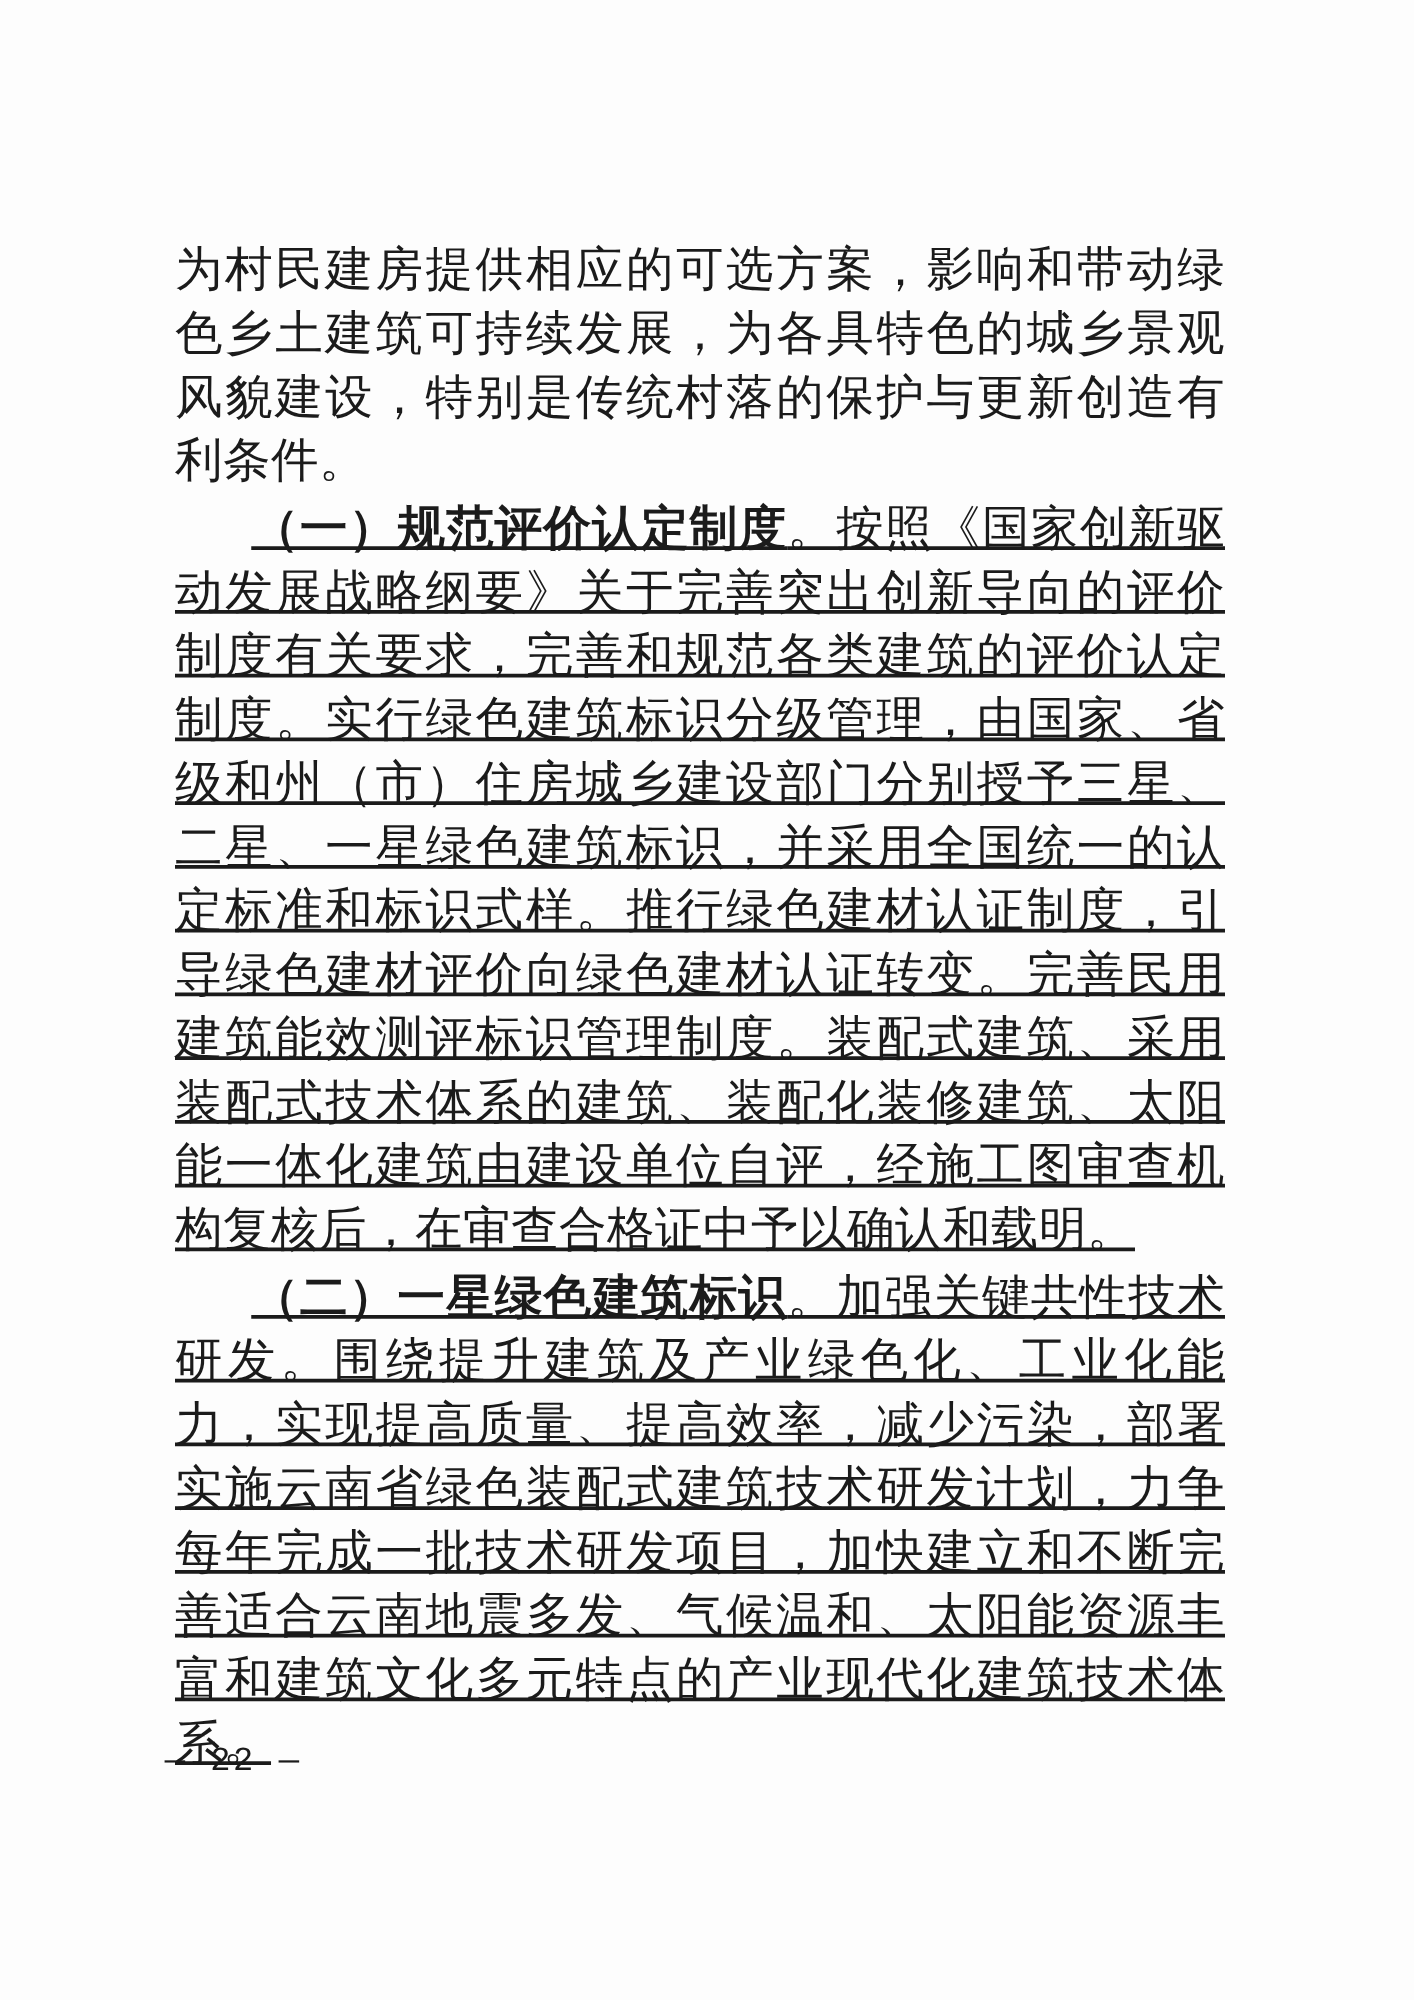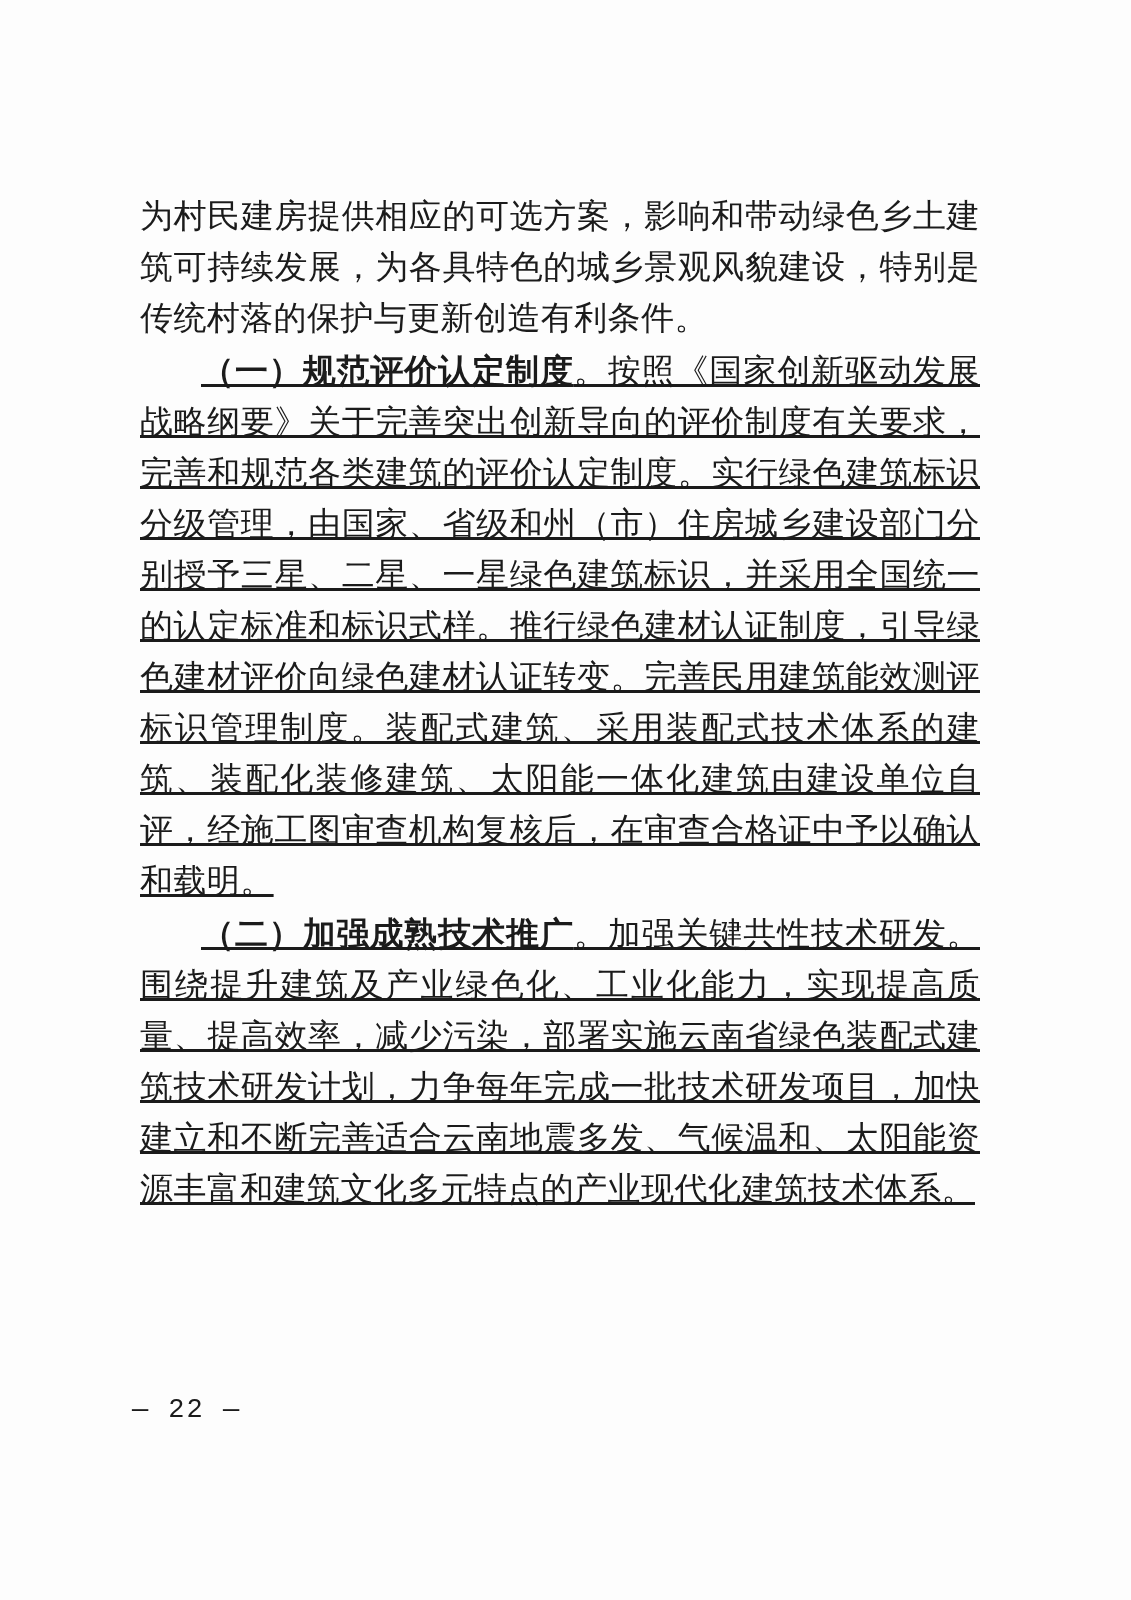--- a/index.html
+++ b/index.html
@@ -23,21 +23,21 @@
     height: 1600px;
     background: #fdfdfd;
   }
   .content {
     position: absolute;
     left: 140px;
     top: 190px;
     width: 840px;
   }
   .para {
-    font-size: 33px;
+    font-size: 38px;
     line-height: 51px;
     letter-spacing: 0.4px;
     text-align: justify;
     text-justify: inter-character;
     margin: 0 0 2px 0;
     color: #1b1b1b;
     font-family: "DejaVu Serif", "Liberation Serif", serif;
   }
   .para.indent {
     text-indent: 61px;
@@ -76,21 +76,21 @@
 <body>
 
 <div class="page">
   <div class="content">
 
     <p class="para">为村民建房提供相应的可选方案，影响和带动绿色乡土建筑可持续发展，为各具特色的城乡景观风貌建设，特别是传统村落的保护与更新创造有利条件。</p>
 
 
     <p class="para indent"><span class="bold-lead">（一）规范评价认定制度</span>。按照《国家创新驱动发展战略纲要》关于完善突出创新导向的评价制度有关要求，完善和规范各类建筑的评价认定制度。实行绿色建筑标识分级管理，由国家、省级和州（市）住房城乡建设部门分别授予三星、二星、一星绿色建筑标识，并采用全国统一的认定标准和标识式样。推行绿色建材认证制度，引导绿色建材评价向绿色建材认证转变。完善民用建筑能效测评标识管理制度。装配式建筑、采用装配式技术体系的建筑、装配化装修建筑、太阳能一体化建筑由建设单位自评，经施工图审查机构复核后，在审查合格证中予以确认和载明。</p>
 
-    <p class="para indent"><span class="bold-lead">（二）加强成熟技术推广</span>。加强关键共性技术研发。围绕提升建筑及产业绿色化、工业化能力，实现提高质量、提高效率，减少污染，部署实施云南省绿色装配式建筑技术研发计划，力争每年完成一批技术研发项目，加快建立和不断完善适合云南地震多发、气候温和、太阳能资源丰富和建筑文化多元特点的产业现代化建筑技术体系。</p>
+    <p class="para indent"><span class="bold-lead">（二）一星绿色建筑标识</span>。加强关键共性技术研发。围绕提升建筑及产业绿色化、工业化能力，实现提高质量、提高效率，减少污染，部署实施云南省绿色装配式建筑技术研发计划，力争每年完成一批技术研发项目，加快建立和不断完善适合云南地震多发、气候温和、太阳能资源丰富和建筑文化多元特点的产业现代化建筑技术体系。</p>
 
 
   </div>
 
   <div class="page-number">
     <span class="pn-inner">— 22 —</span>
   </div>
 </div>
 
 </body></html>

